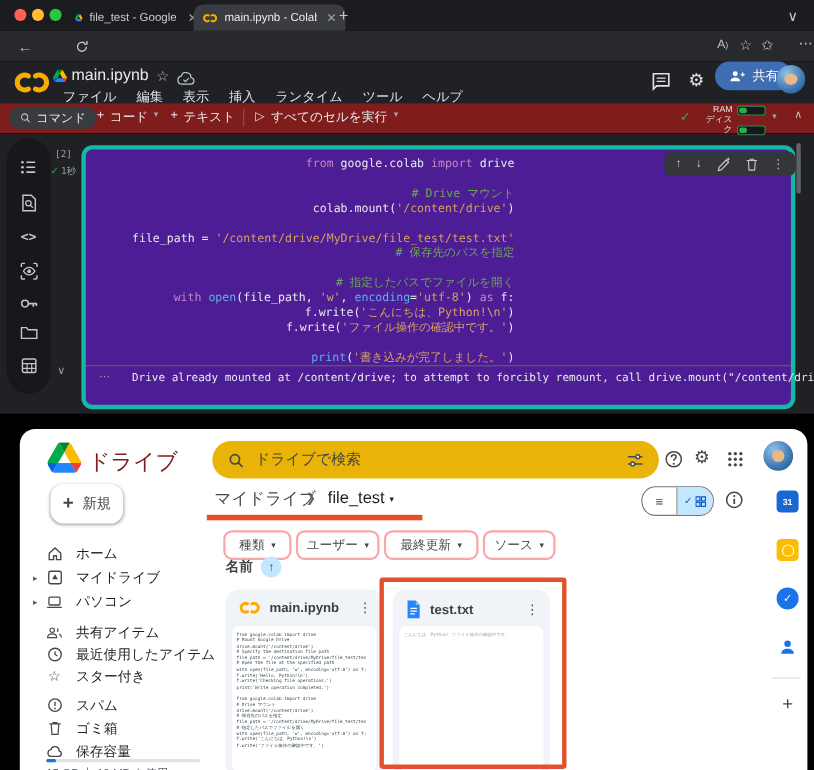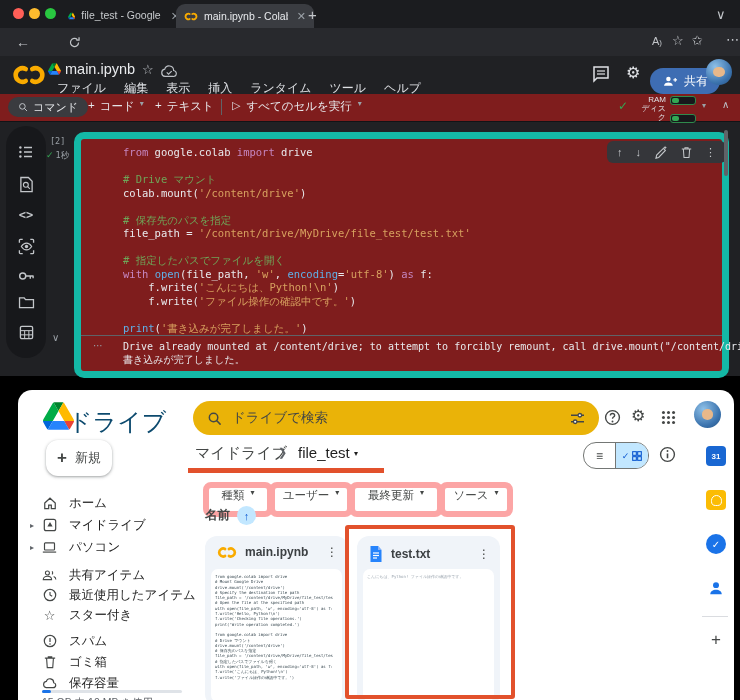--- a/index.html
+++ b/index.html
@@ -31,21 +31,21 @@
   .pillbtn{background:#3e6db3;border-radius:14px;height:26px;display:flex;align-items:center;gap:6px;padding:0 12px;color:#fff;font-size:12px;}
   .avatar{border-radius:50%;background:radial-gradient(circle at 35% 30%,#8fc1e8 0%,#3a72ad 65%,#27517e 100%);position:relative;overflow:hidden;}
   .avatar::after{content:'';position:absolute;left:28%;top:30%;width:44%;height:40%;border-radius:50%;background:#e8b88a;}
   .ctoolbar{left:0;top:38px;width:740px;height:27px;background:#7f1d1d;border-bottom:1px solid #121316;}
   .cmdpill{background:#3a3b3f;border-radius:11px;height:20px;display:flex;align-items:center;gap:5px;padding:0 10px;font-size:11px;color:#e8eaed;}
   .tbtxt{font-size:11.5px;color:#e8eaed;white-space:nowrap;}
   .caret{font-size:8px;color:#9aa0a6;}
   .meter{width:24px;height:7px;border:1px solid #2f8a4c;border-radius:3px;position:relative;background:#17181b;}
   .meter::after{content:'';position:absolute;left:1px;top:1px;bottom:1px;width:28%;background:#34a853;border-radius:2px;}
   .rail{left:6px;top:70px;width:40px;height:212px;background:#17181b;border-radius:20px;display:flex;flex-direction:column;align-items:center;justify-content:space-around;padding:10px 0;color:#c3c6ca;}
-  .cell{left:74px;top:76px;width:641px;height:232px;border:7px solid #14b8a6;border-radius:10px;background:#7f1d1d;}
+  .cell{left:74px;top:76px;width:641px;height:232px;border:4px solid #14b8a6;border-radius:10px;background:#4c1d95;text-align:right;}
   .gut{font-size:8.5px;color:#9aa0a6;font-family:"DejaVu Sans Mono",monospace;}
   .play{left:82px;top:85px;width:22px;height:22px;border-radius:50%;background:#dfe1e5;display:flex;align-items:center;justify-content:center;}
   .play::after{content:'';border-left:8px solid #202124;border-top:5px solid transparent;border-bottom:5px solid transparent;margin-left:2px;}
   #colab-code{position:absolute;left:42px;top:7px;font-family:"DejaVu Sans Mono",monospace;font-size:10.5px;line-height:13.5px;}
   .cline{white-space:pre;}
   .kw{color:#c586c0;} .st{color:#d7a15f;} .stu{color:#d7a15f;}
   .cm{color:#6fa558;} .fn{color:#5fb0e8;} .pl{color:#e8eaed;}
   .celltools{left:526px;top:2px;height:22px;background:#35363a;border-radius:6px;display:flex;align-items:center;gap:13px;padding:0 10px;color:#c4c7ca;}
   .outarea{position:absolute;left:0;top:196px;width:641px;height:35px;border-top:1px solid #5f6368;}
   #colab-output{position:absolute;left:42px;top:4px;font-family:"DejaVu Sans Mono",monospace;font-size:10px;line-height:13px;color:#e8eaed;white-space:nowrap;}
@@ -55,21 +55,21 @@
   .drivewin{left:18px;top:390px;width:716px;height:310px;background:#fff;border-radius:14px 14px 0 0;overflow:hidden;color:#1f1f1f;}
   .dsearch{left:175px;top:11px;width:378px;height:34px;border-radius:17px;background:#eab308;display:flex;align-items:center;padding:0 14px;gap:10px;}
   .dsearch .ph{font-size:13.5px;color:#444746;flex:1;}
   .dicon{color:#444746;}
   .newbtn{left:28px;top:50px;width:66px;height:36px;border-radius:12px;background:#fff;box-shadow:0 1px 2px rgba(60,64,67,.3),0 1px 3px 1px rgba(60,64,67,.15);display:flex;align-items:center;justify-content:center;gap:8px;font-size:13px;color:#444746;}
   .crumb{font-size:15px;color:#444746;}
   .crumb.cur{color:#1f1f1f;}
   .toggle{left:565px;top:52px;width:64px;height:25px;border:1px solid #747775;border-radius:13px;display:flex;overflow:hidden;}
   .tleft{width:31px;display:flex;align-items:center;justify-content:center;color:#444746;border-right:1px solid #747775;font-size:12px;}
   .tright{flex:1;background:#c2e7ff;display:flex;align-items:center;justify-content:center;gap:3px;color:#0b57d0;font-size:9px;}
-  .chip{position:absolute;top:92px;height:23px;border:6px solid #fca5a5;border-radius:8px;display:flex;align-items:flex-start;justify-content:center;gap:6px;font-size:11.5px;color:#444746;background:#fff;}
+  .chip{position:absolute;top:92px;height:23px;border:2px solid #fca5a5;border-radius:8px;display:flex;align-items:center;justify-content:center;gap:6px;font-size:11.5px;color:#444746;background:#fff;}
   .srow{position:absolute;display:flex;align-items:center;gap:7px;}
   .sortcirc{width:19px;height:19px;border-radius:50%;background:#c2e7ff;color:#0b57d0;font-size:11px;display:flex;align-items:center;justify-content:center;}
   .sideitem{position:absolute;left:24px;display:flex;align-items:center;gap:12px;height:18px;color:#1f1f1f;}
   .sideitem .lbl{font-size:12.5px;white-space:nowrap;}
   .sideitem .ic{color:#444746;width:15px;display:flex;justify-content:center;}
   .expander{position:absolute;font-size:8px;color:#5f6368;}
   .card{position:absolute;top:146px;width:143px;height:170px;background:#f0f4f9;border-radius:12px;}
   .cardhead{display:flex;align-items:center;gap:8px;padding:9px 10px 5px 12px;}
   .cardname{font-size:12px;font-weight:bold;color:#3c4043;flex:1;white-space:nowrap;overflow:hidden;}
   .carddots{color:#444746;font-size:12px;}
@@ -306,21 +306,21 @@
       <span class="menuitem">挿入</span>
       <span class="menuitem">ランタイム</span>
       <span class="menuitem">ツール</span>
       <span class="menuitem">ヘルプ</span>
     </div>
 
     <svg class="abs" style="left:592px;top:9px;color:#dfe1e5" width="18" height="18">
         <use href="#i-comment"></use>
       </svg>
     <span class="abs" style="left:626px;top:7px;color:#dfe1e5;font-size:16px">⚙</span>
-    <div class="abs pillbtn" style="left:650px;top:12px">
+    <div class="abs pillbtn" style="left:650px;top:0">
       <svg width="16" height="12" style="color:#fff">
           <use href="#i-personadd"></use>
         </svg>
       <span>共有</span>
     </div>
     <div class="abs avatar" style="left:706px;top:3px;width:26px;height:26px"></div>
 
     <div class="abs ctoolbar">
       <div class="abs cmdpill" style="left:8px;top:3px">
         <svg width="10" height="10" style="color:#bdc1c6">
@@ -383,22 +383,22 @@
     </div>
     <div class="abs play"></div>
 
     <div class="abs cell">
       <div id="colab-code">
           <div class="cline"><span class="kw">from</span><span class="pl"> google.colab </span><span class="kw">import</span><span class="pl"> drive</span></div>
           <div class="cline">&nbsp;</div>
           <div class="cline"><span class="cm"># Drive マウント</span></div>
           <div class="cline"><span class="pl">colab.mount(</span><span class="st">'</span><span class="stu">/content/drive</span><span class="st">'</span><span class="pl">)</span></div>
           <div class="cline">&nbsp;</div>
+          <div class="cline"><span class="pl">file_path = </span><span class="st">'</span><span class="stu">/content/drive/MyDrive/file_test/test.txt</span><span class="st">'</span></div>
           <div class="cline"><span class="cm"># 保存先のパスを指定</span></div>
-          <div class="cline"><span class="pl">file_path = </span><span class="st">'</span><span class="stu">/content/drive/MyDrive/file_test/test.txt</span><span class="st">'</span></div>
           <div class="cline">&nbsp;</div>
           <div class="cline"><span class="cm"># 指定したパスでファイルを開く</span></div>
           <div class="cline"><span class="kw">with</span><span class="pl"> </span><span class="fn">open</span><span class="pl">(file_path, </span><span class="st">'w'</span><span class="pl">, </span><span class="fn">encoding</span><span class="pl">=</span><span class="st">'utf-8'</span><span class="pl">) </span><span class="kw">as</span><span class="pl"> f:</span></div>
           <div class="cline"><span class="pl">    f.write(</span><span class="st">'こんにちは、Python!\n'</span><span class="pl">)</span></div>
           <div class="cline"><span class="pl">    f.write(</span><span class="st">'ファイル操作の確認中です。'</span><span class="pl">)</span></div>
           <div class="cline">&nbsp;</div>
           <div class="cline"><span class="fn">print</span><span class="pl">(</span><span class="st">'書き込みが完了しました。'</span><span class="pl">)</span></div>
         </div>
       <div class="celltools abs">
         <span style="font-size:11px">↑</span>
@@ -420,21 +420,21 @@
       </div>
     </div>
     <span class="abs" style="left:52px;top:276px;color:#9aa0a6;font-size:10px">∨</span>
     <div class="abs scrollbar"></div>
   </div>
 
   <div class="abs drivewin">
     <svg class="abs" style="left:25px;top:12px" width="31" height="28">
         <use href="#i-drive"></use>
       </svg>
-    <span class="abs" style="left:50px;top:16px;font-size:24px;color:#0c4a6e">ドライブ</span>
+    <span class="abs" style="left:62px;top:16px;font-size:20px;color:#7f1d1d">ドライブ</span>
 
     <div class="abs dsearch">
       <svg width="15" height="15" class="dicon">
           <use href="#i-mag"></use>
         </svg>
       <span class="ph">ドライブで検索</span>
       <svg width="15" height="13" class="dicon">
           <use href="#i-tune"></use>
         </svg>
     </div>

